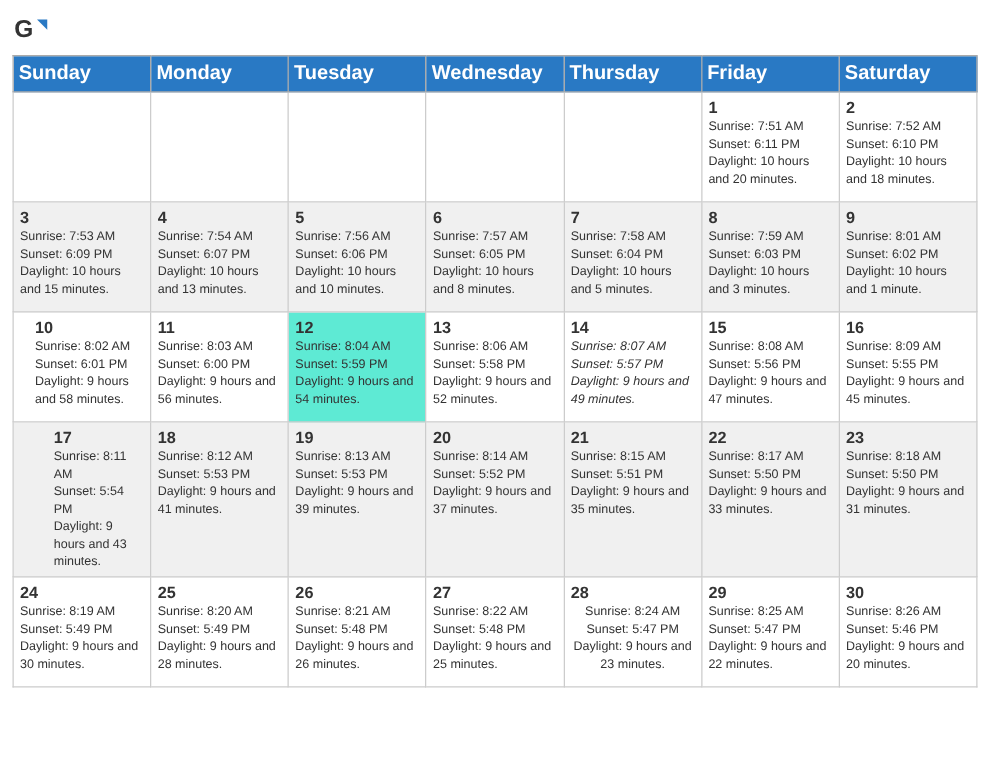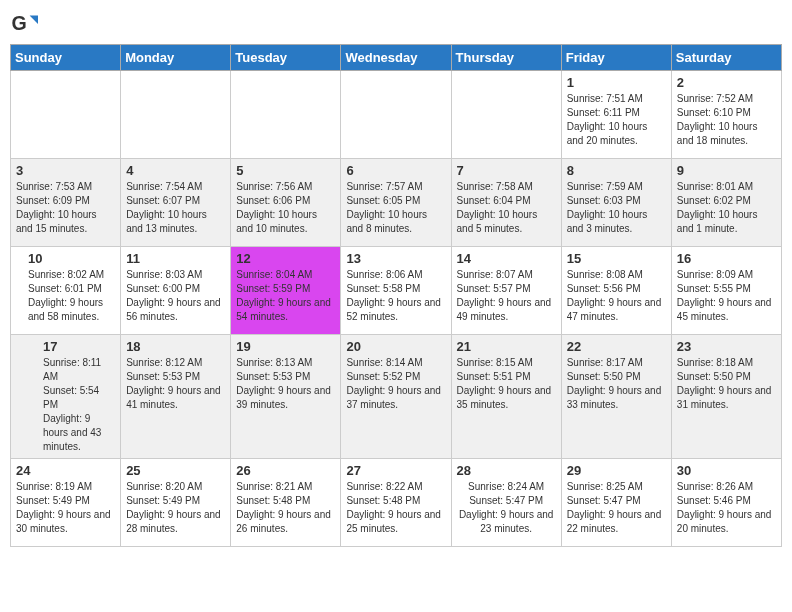--- a/index.html
+++ b/index.html
@@ -53,21 +53,21 @@
       color: #555;
     }
     .calendar {
       width: 100%;
       border-collapse: collapse;
       table-layout: fixed;
     }
     .calendar th {
       background: #2979c4;
       color: #fff;
-      font-size: 13px;
+      font-size: 16px;
       font-weight: bold;
       padding: 5px 4px;
       text-align: left;
       border: 1px solid #aaa;
     }
     .calendar td {
       vertical-align: top;
       border: 1px solid #ccc;
       padding: 4px 5px;
       font-size: 10px;
@@ -198,35 +198,35 @@
           <div class="day-info" style="white-space: pre-line;">Sunrise: 8:02 AM
 Sunset: 6:01 PM
 Daylight: 9 hours and 58 minutes.</div>
         </td>
         <td style="background: rgb(255, 255, 255);">
           <span class="day-number">11</span>
           <div class="day-info" style="white-space: pre-line;">Sunrise: 8:03 AM
 Sunset: 6:00 PM
 Daylight: 9 hours and 56 minutes.</div>
         </td>
-        <td style="background: #d946ef;">
+        <td style="background: #5eead4;">
           <span class="day-number">12</span>
           <div class="day-info" style="white-space: pre-line;">Sunrise: 8:04 AM
 Sunset: 5:59 PM
 Daylight: 9 hours and 54 minutes.</div>
         </td>
         <td style="background: rgb(255, 255, 255);">
           <span class="day-number">13</span>
           <div class="day-info" style="white-space: pre-line;">Sunrise: 8:06 AM
 Sunset: 5:58 PM
 Daylight: 9 hours and 52 minutes.</div>
         </td>
         <td style="background: rgb(255, 255, 255);">
           <span class="day-number">14</span>
-          <div class="day-info" style="white-space: pre-line;">Sunrise: 8:07 AM
+          <div class="day-info" style="white-space: pre-line; font-style: italic;">Sunrise: 8:07 AM
 Sunset: 5:57 PM
 Daylight: 9 hours and 49 minutes.</div>
         </td>
         <td style="background: rgb(255, 255, 255);">
           <span class="day-number">15</span>
           <div class="day-info" style="white-space: pre-line;">Sunrise: 8:08 AM
 Sunset: 5:56 PM
 Daylight: 9 hours and 47 minutes.</div>
         </td>
         <td style="background: rgb(255, 255, 255);">

